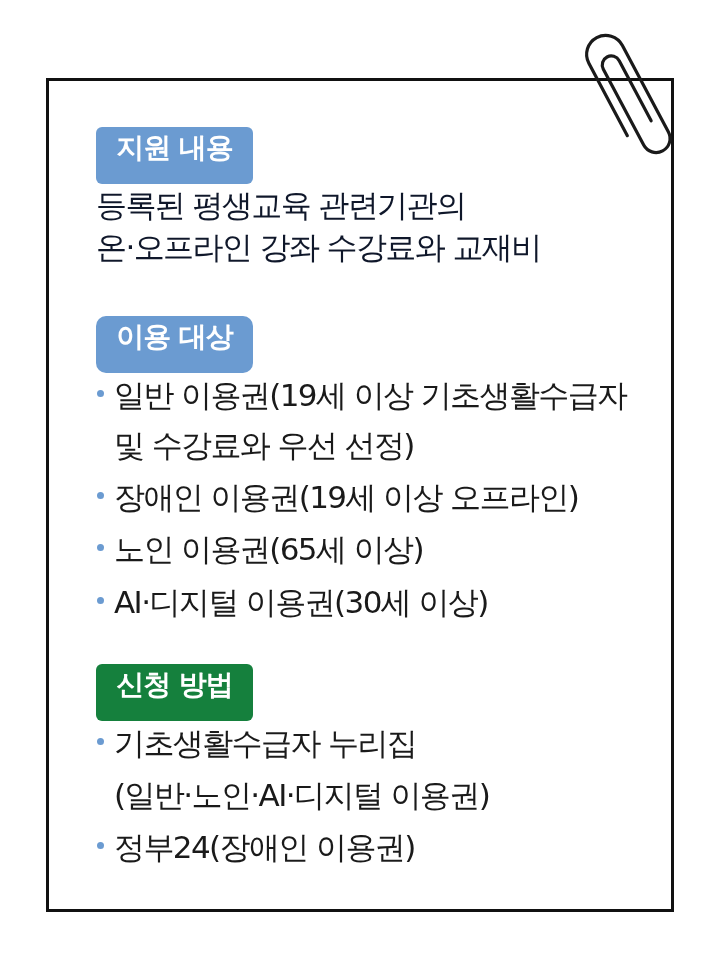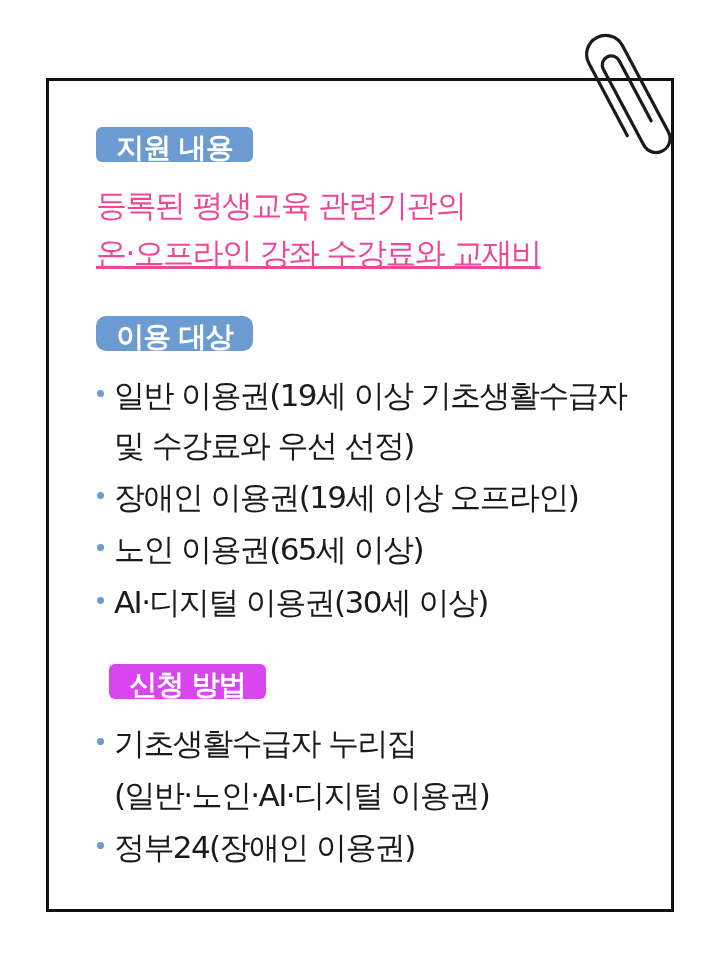--- a/index.html
+++ b/index.html
@@ -22,39 +22,39 @@
     width: 622px;
     height: 828px;
     border: 3px solid #111111;
     background: #ffffff;
     box-sizing: content-box;
   }
   .badge {
     position: absolute;
     left: 96px;
     width: 157px;
-    height: 35px;
+    height: 57px;
     border-radius: 6px;
     background: #6b9bd1;
     color: #ffffff;
     font-weight: bold;
     font-size: 28px;
     line-height: 41px;
     text-align: center;
     letter-spacing: -1px;
   }
   .line {
     position: absolute;
     left: 96px;
     height: 48px;
     font-size: 31px;
     line-height: 48px;
     white-space: nowrap;
     letter-spacing: -1.6px;
-    color: #ec4899;
+    color: #0f172a;
   }
   .item {
     position: absolute;
     left: 96px;
     height: 50px;
     font-size: 31px;
     line-height: 50px;
     white-space: nowrap;
     letter-spacing: -1.6px;
     color: #1a1a1a;
@@ -86,21 +86,21 @@
 <div class="card" style="border-color: rgb(17, 17, 17);"></div>
 
 <svg class="clip" viewBox="0 0 130 150" xmlns="http://www.w3.org/2000/svg">
   <g fill="none" stroke="#1a1a1a" stroke-width="3.2" stroke-linecap="round" stroke-linejoin="round" transform="rotate(-28 65 75)">
     <path d="M 48 112 L 48 30 A 19 19 0 0 1 86 30 L 86 128 A 14 14 0 0 1 58 128 L 58 42 A 9 9 0 0 1 76 42 L 76 110"></path>
   </g>
 </svg>
 
 <div class="badge" style="top: 127px; background: rgb(107, 155, 209); color: rgb(255, 255, 255);">지원 내용</div>
 <div class="line" style="top:181px;">등록된 평생교육 관련기관의</div>
-<div class="line" style="top:229px;text-decoration:underline;">온·오프라인 강좌 수강료와 교재비</div>
+<div class="line" style="top:223px;">온·오프라인 강좌 수강료와 교재비</div>
 
 <div class="badge" style="top: 316px; background: rgb(107, 155, 209); color: rgb(255, 255, 255); border-radius: 10px;">이용 대상</div>
 
 <div class="item" style="top:370px;">
   <span class="bullet" style="background: rgb(107, 155, 209);"></span>
   <span class="txt">일반 이용권(19세 이상 기초생활수급자</span>
 </div>
 <div class="item" style="top:420px;">
   <span class="txt">및 수강료와 우선 선정)</span>
 </div>
@@ -110,21 +110,21 @@
 </div>
 <div class="item" style="top:524px;">
   <span class="bullet" style="background: rgb(107, 155, 209);"></span>
   <span class="txt">노인 이용권(65세 이상)</span>
 </div>
 <div class="item" style="top:577px;">
   <span class="bullet" style="background: rgb(107, 155, 209);"></span>
   <span class="txt">AI·디지털 이용권(30세 이상)</span>
 </div>
 
-<div class="badge" style="top: 664px; background: #d946ef; color: rgb(255, 255, 255); margin-left: 13px;">신청 방법</div>
+<div class="badge" style="top: 664px; background: #15803d; color: rgb(255, 255, 255);">신청 방법</div>
 
 <div class="item" style="top:718px;">
   <span class="bullet" style="background: rgb(107, 155, 209);"></span>
   <span class="txt">기초생활수급자 누리집</span>
 </div>
 <div class="item" style="top:770px;">
   <span class="txt">(일반·노인·AI·디지털 이용권)</span>
 </div>
 <div class="item" style="top:822px;">
   <span class="bullet" style="background: rgb(107, 155, 209);"></span>

